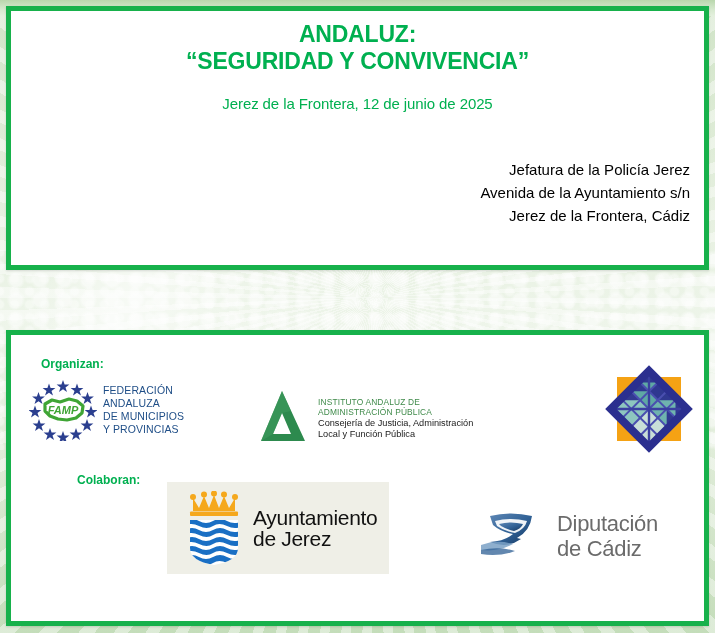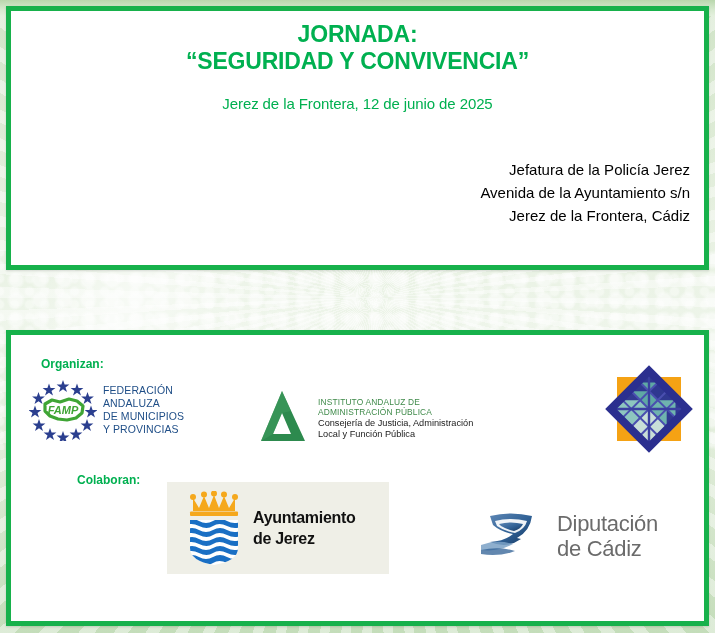--- a/index.html
+++ b/index.html
@@ -167,22 +167,22 @@
   
   #logo-ayto {
     position: absolute; left: 156px; top: 147px;
     width: 222px; height: 92px;
     background: #efefe7;
     display: flex; align-items: center; gap: 10px;
     padding-left: 18px;
   }
   #ayto-mark { width: 58px; height: 74px; flex: 0 0 58px; }
   #ayto-text {
-    color: #111111; font-weight: bold;
-    font-size: 16px; line-height: 21px; letter-spacing: -0.3px;
+    color: #111111; font-weight: normal;
+    font-size: 21px; line-height: 21px; letter-spacing: -0.3px;
   }
 
   
   #logo-dipu {
     position: absolute; left: 470px; top: 162px;
     width: 200px; height: 64px;
     display: flex; align-items: flex-end; gap: 16px;
   }
   #dipu-mark { width: 60px; height: 52px; flex: 0 0 60px; }
   #dipu-text {
@@ -195,21 +195,21 @@
 <div id="slide">
 
   <div id="bg-rays"></div>
   <div id="bg-dots"></div>
   <div id="bg-sheen"></div>
   <div id="bg-topfade"></div>
 
   <div class="panel" id="panel-top">
 
     <div id="title-block">
-      <div class="title-line">JORNADA:</div>
+      <div class="title-line">ANDALUZ:</div>
       <div class="title-line">“SEGURIDAD Y CONVIVENCIA”</div>
     </div>
 
     <div id="event-date">Jerez de la Frontera, 12 de junio de 2025</div>
 
     <div id="venue-block">
       <div>Jefatura de la Policía Jerez</div>
       <div>Avenida de la Ayuntamiento s/n</div>
       <div>Jerez de la Frontera, Cádiz</div>
     </div>

